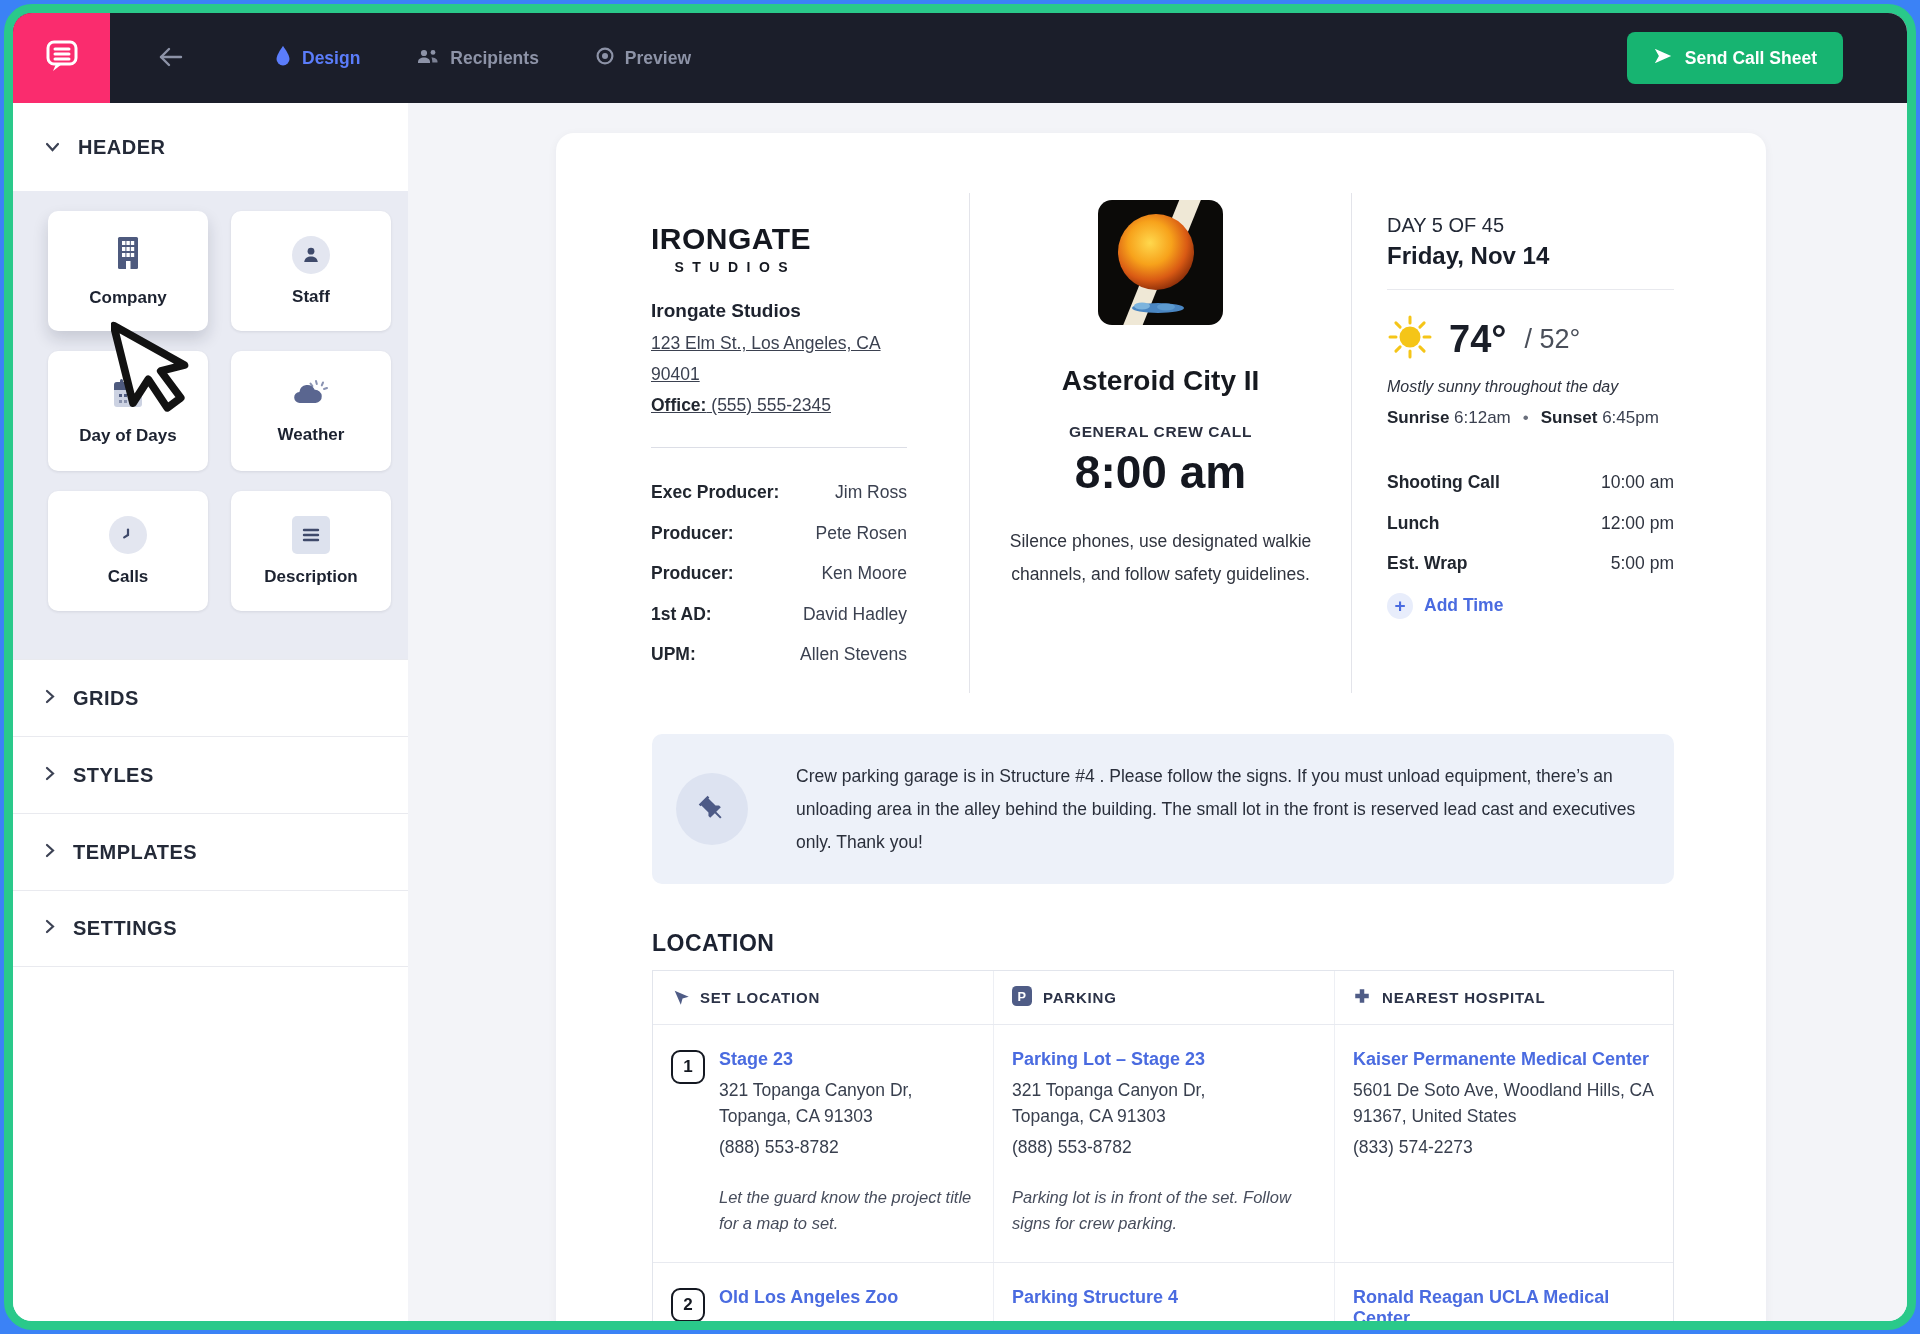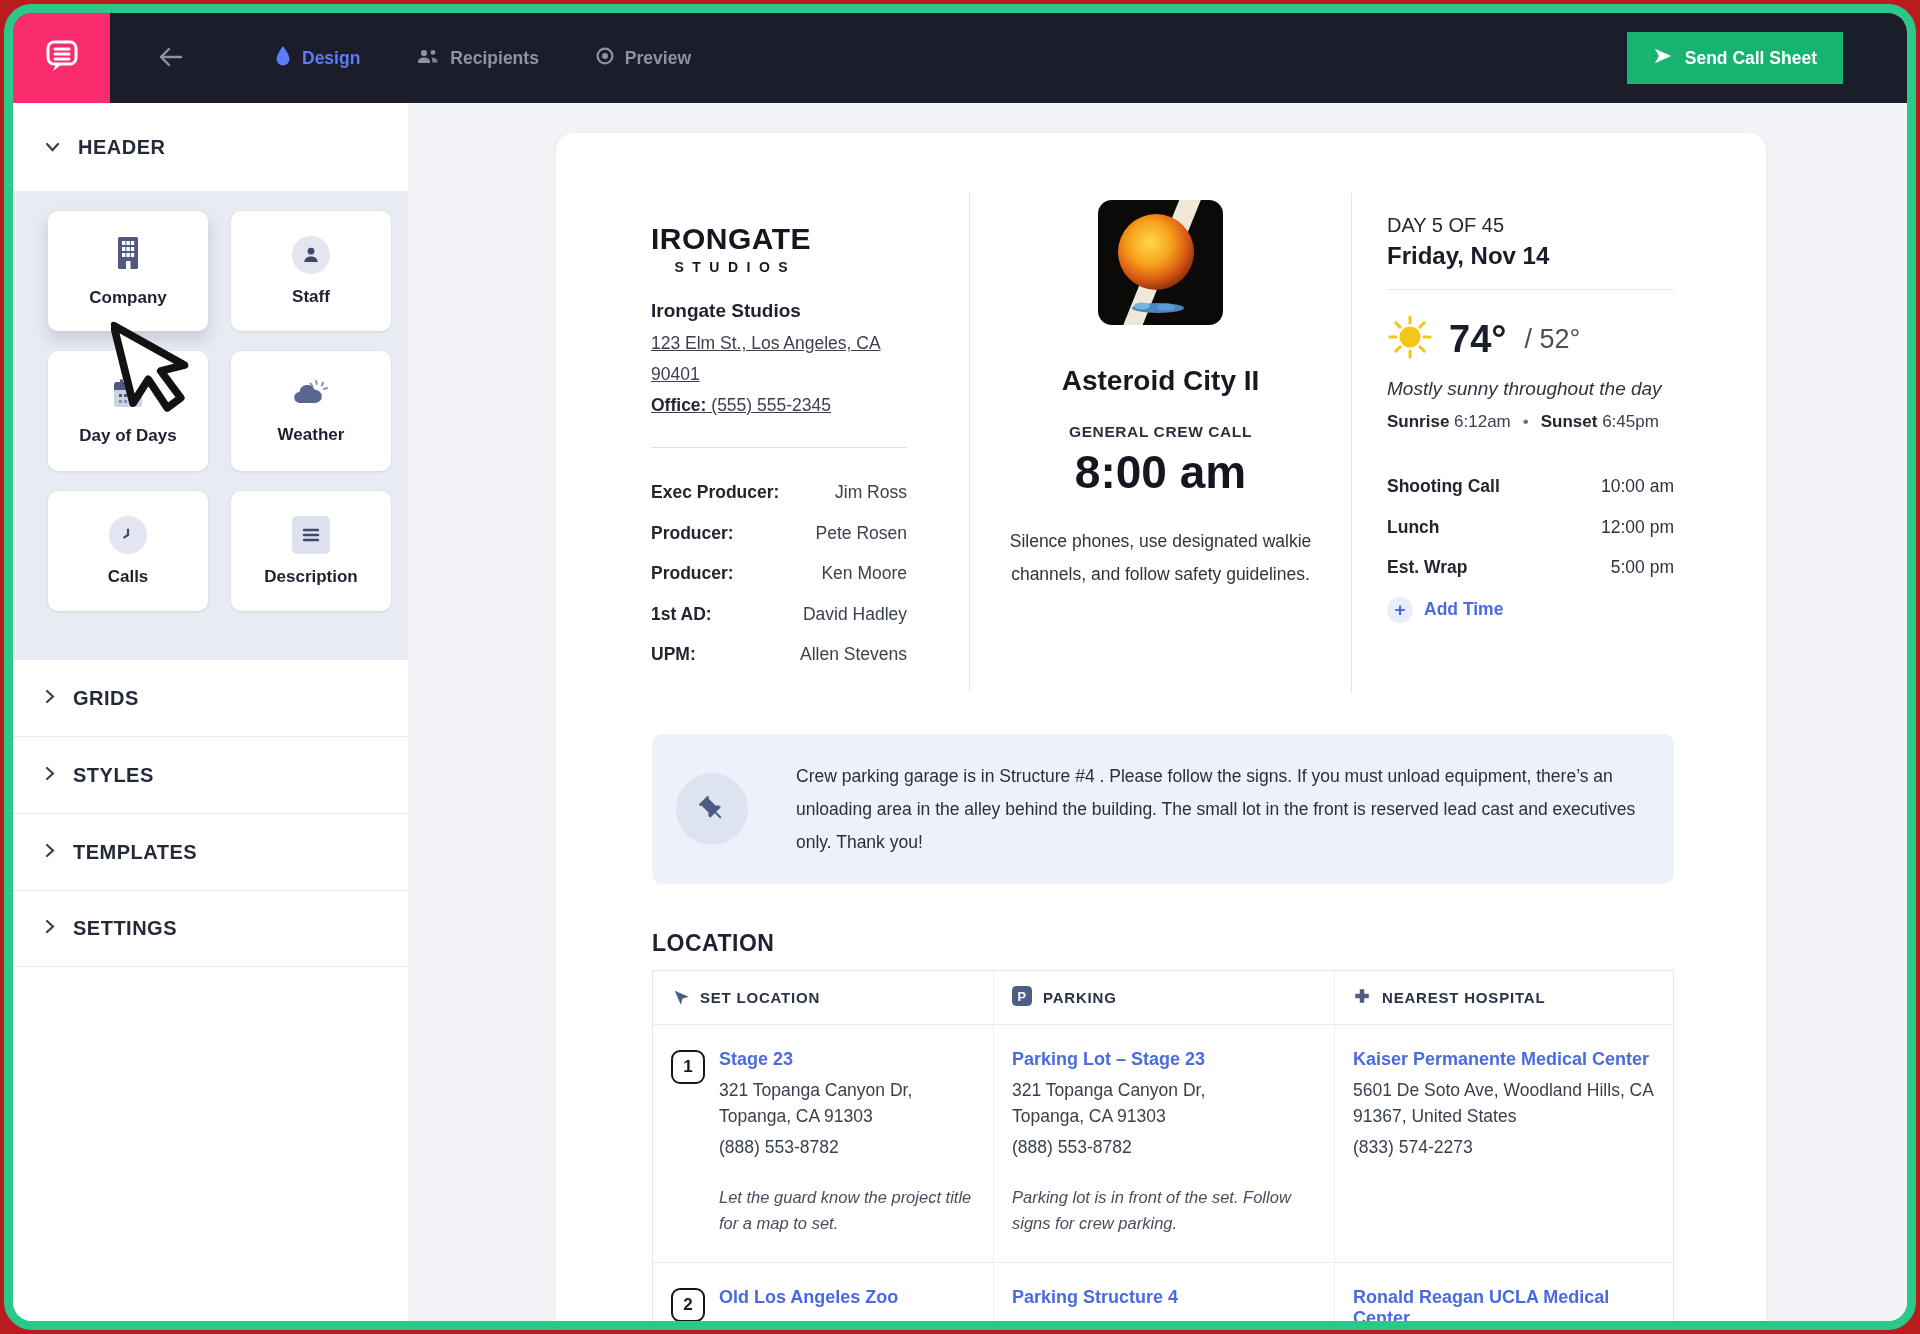--- a/index.html
+++ b/index.html
@@ -1,28 +1,28 @@
 <!DOCTYPE html>
 <html><head>
 <meta charset="utf-8">
 <style>
   * { margin:0; padding:0; box-sizing:border-box; }
   html,body { background:#fff; }
   body { font-family:"Liberation Sans","DejaVu Sans",sans-serif; color:#20242e; }
-  .stage { position:relative; width:1920px; height:1334px; background:#b91c1c; overflow:hidden; }
+  .stage { position:relative; width:1920px; height:1334px; background:#3b82f6; overflow:hidden; }
   .frame { position:absolute; inset:4px; border:9px solid #2AC98A; border-radius:28px; overflow:hidden; background:#f3f4f8; }
 
   
   .topbar { position:relative; height:90px; background:#1b1e2a; display:flex; align-items:center; }
   .logo-block { width:97px; height:90px; background:#FA2C6E; display:flex; align-items:center; justify-content:center; flex:0 0 auto; }
   .back-btn { margin-left:48px; background:none; border:none; cursor:pointer; display:flex; align-items:center; }
   .tabs { display:flex; align-items:center; gap:56px; margin-left:90px; }
   .tab { display:flex; align-items:center; gap:10px; font-size:17.5px; font-weight:600; color:#8d93a7; cursor:pointer; }
   .tab.active { color:#5B7DFB; }
-  .send-btn { margin-left:auto; margin-right:64px; height:52px; padding:0 26px; background:#17B471; border:none; border-radius:0; color:#fff; font-size:17.5px; font-weight:700; font-family:inherit; display:flex; align-items:center; gap:12px; cursor:pointer; }
+  .send-btn { margin-left:auto; margin-right:64px; height:52px; padding:0 26px; background:#17B471; border:none; border-radius:8px; color:#fff; font-size:17.5px; font-weight:700; font-family:inherit; display:flex; align-items:center; gap:12px; cursor:pointer; }
 
   
   .app-body { display:flex; height:1218px; }
   .sidebar { position:relative; width:395px; background:#fff; flex:0 0 auto; }
   .side-head { height:88px; display:flex; align-items:center; gap:18px; padding-left:32px; cursor:pointer; border-top:1px solid #e9eaef; }
   .side-head:first-child { border-top:none; }
   .side-head .lbl { font-size:20px; font-weight:700; letter-spacing:.5px; color:#242a38; }
   .side-head.h77 { height:77px; }
   .side-head.last { border-bottom:1px solid #e9eaef; }
 
@@ -61,21 +61,21 @@
   .call-lbl { font-size:15.5px; font-weight:700; letter-spacing:.6px; color:#2b3040; margin-top:26px; }
   .call-time { font-size:46px; font-weight:800; color:#14171f; margin-top:4px; }
   .instructions { font-size:17.5px; line-height:33px; color:#30343f; margin:26px 30px 0; }
 
   .day-count { font-size:20px; color:#232936; }
   .day-date { font-size:24px; font-weight:700; color:#181d28; margin-top:5px; }
   .col3-hr { border:none; border-top:1px solid #e8e9ee; margin-top:19px; }
   .wx-row { display:flex; align-items:center; margin-top:24px; gap:16px; }
   .wx-high { font-size:38px; font-weight:700; color:#1a1e28; }
   .wx-low { font-size:27px; color:#4a4f5a; margin-left:2px; }
-  .wx-summary { font-style:italic; font-size:19px; color:#2e333f; margin-top:14px; }
+  .wx-summary { font-style:italic; font-size:16px; color:#2e333f; margin-top:14px; }
   .sun-row { font-size:17px; color:#3b4150; margin-top:12px; }
   .sun-row b { color:#21262f; }
   .sun-row .dot { color:#6a6f7c; margin:0 12px; }
   .times { margin-top:34px; }
   .time-row { display:flex; justify-content:space-between; font-size:17.5px; line-height:40.5px; }
   .time-lbl { font-weight:700; color:#21262f; }
   .time-val { color:#2e333f; }
   .add-time { display:flex; align-items:center; gap:11px; margin-top:9px; cursor:pointer; }
   .add-time .plus { width:26px; height:26px; border-radius:50%; background:#e8edfb; color:#4a6be0; display:flex; align-items:center; justify-content:center; font-size:19px; font-weight:700; line-height:1; }
   .add-time .a-lbl { font-size:17.5px; font-weight:600; color:#4a6be0;text-align:right; }

